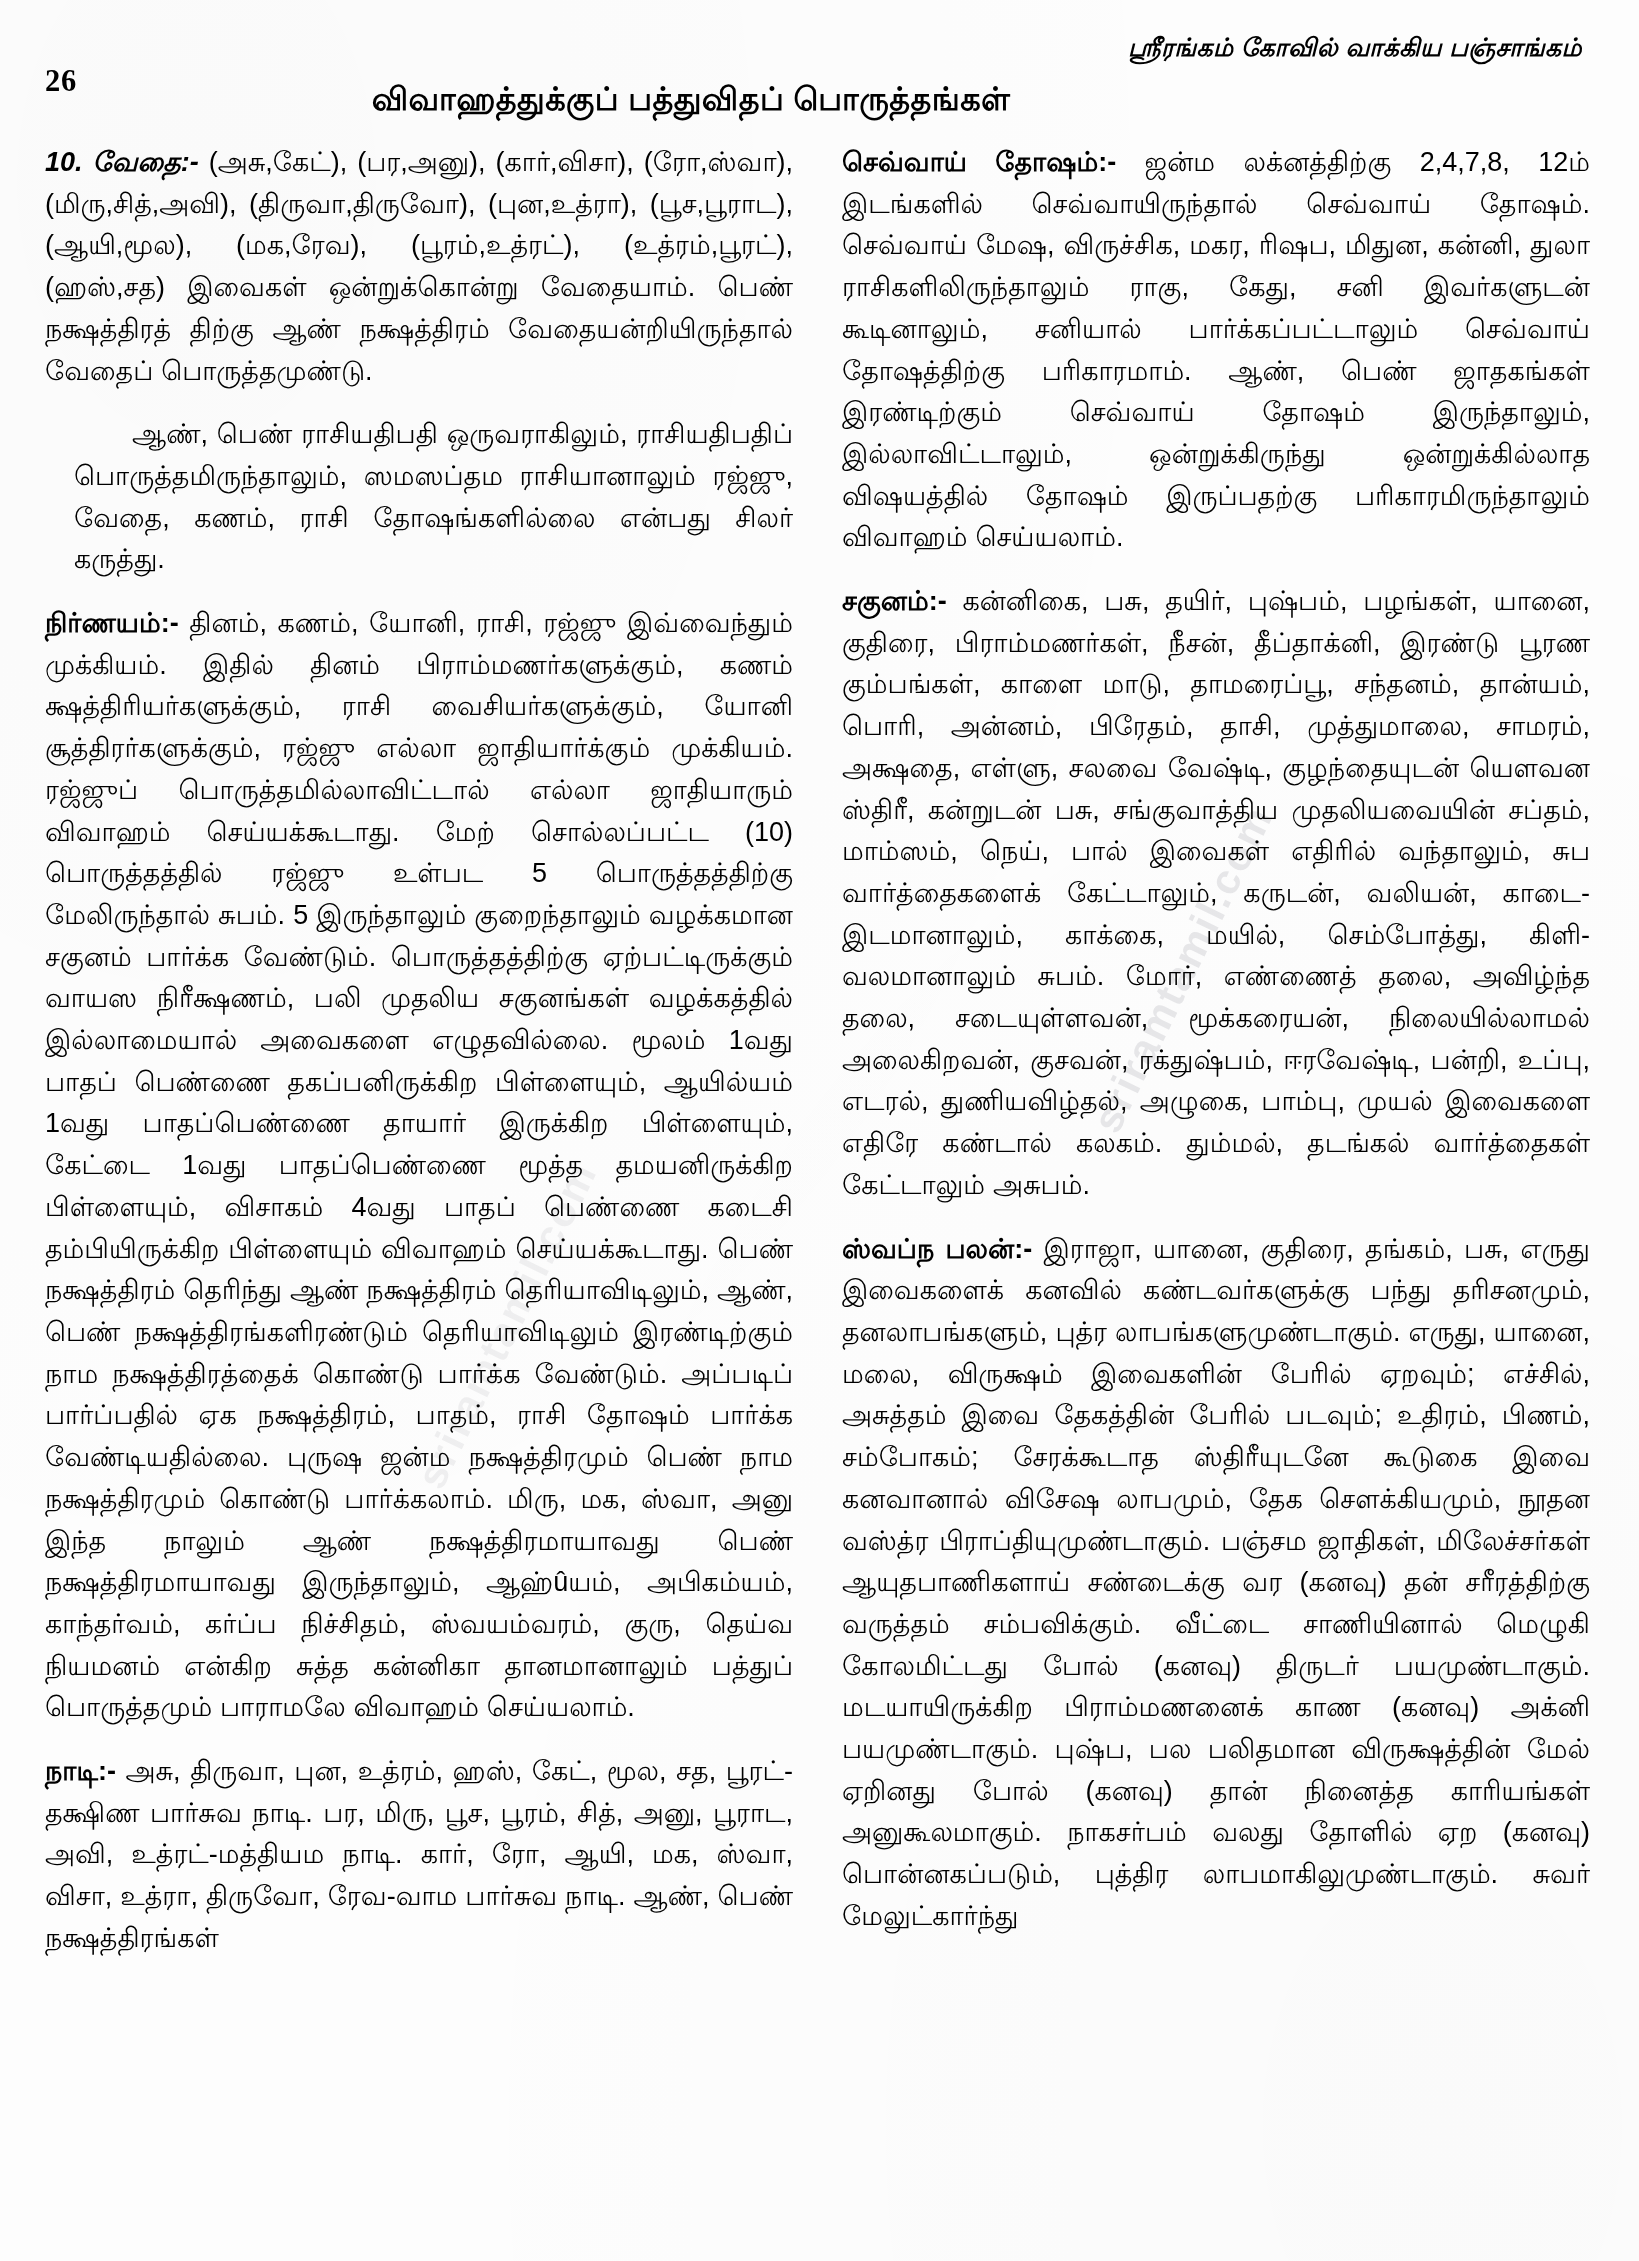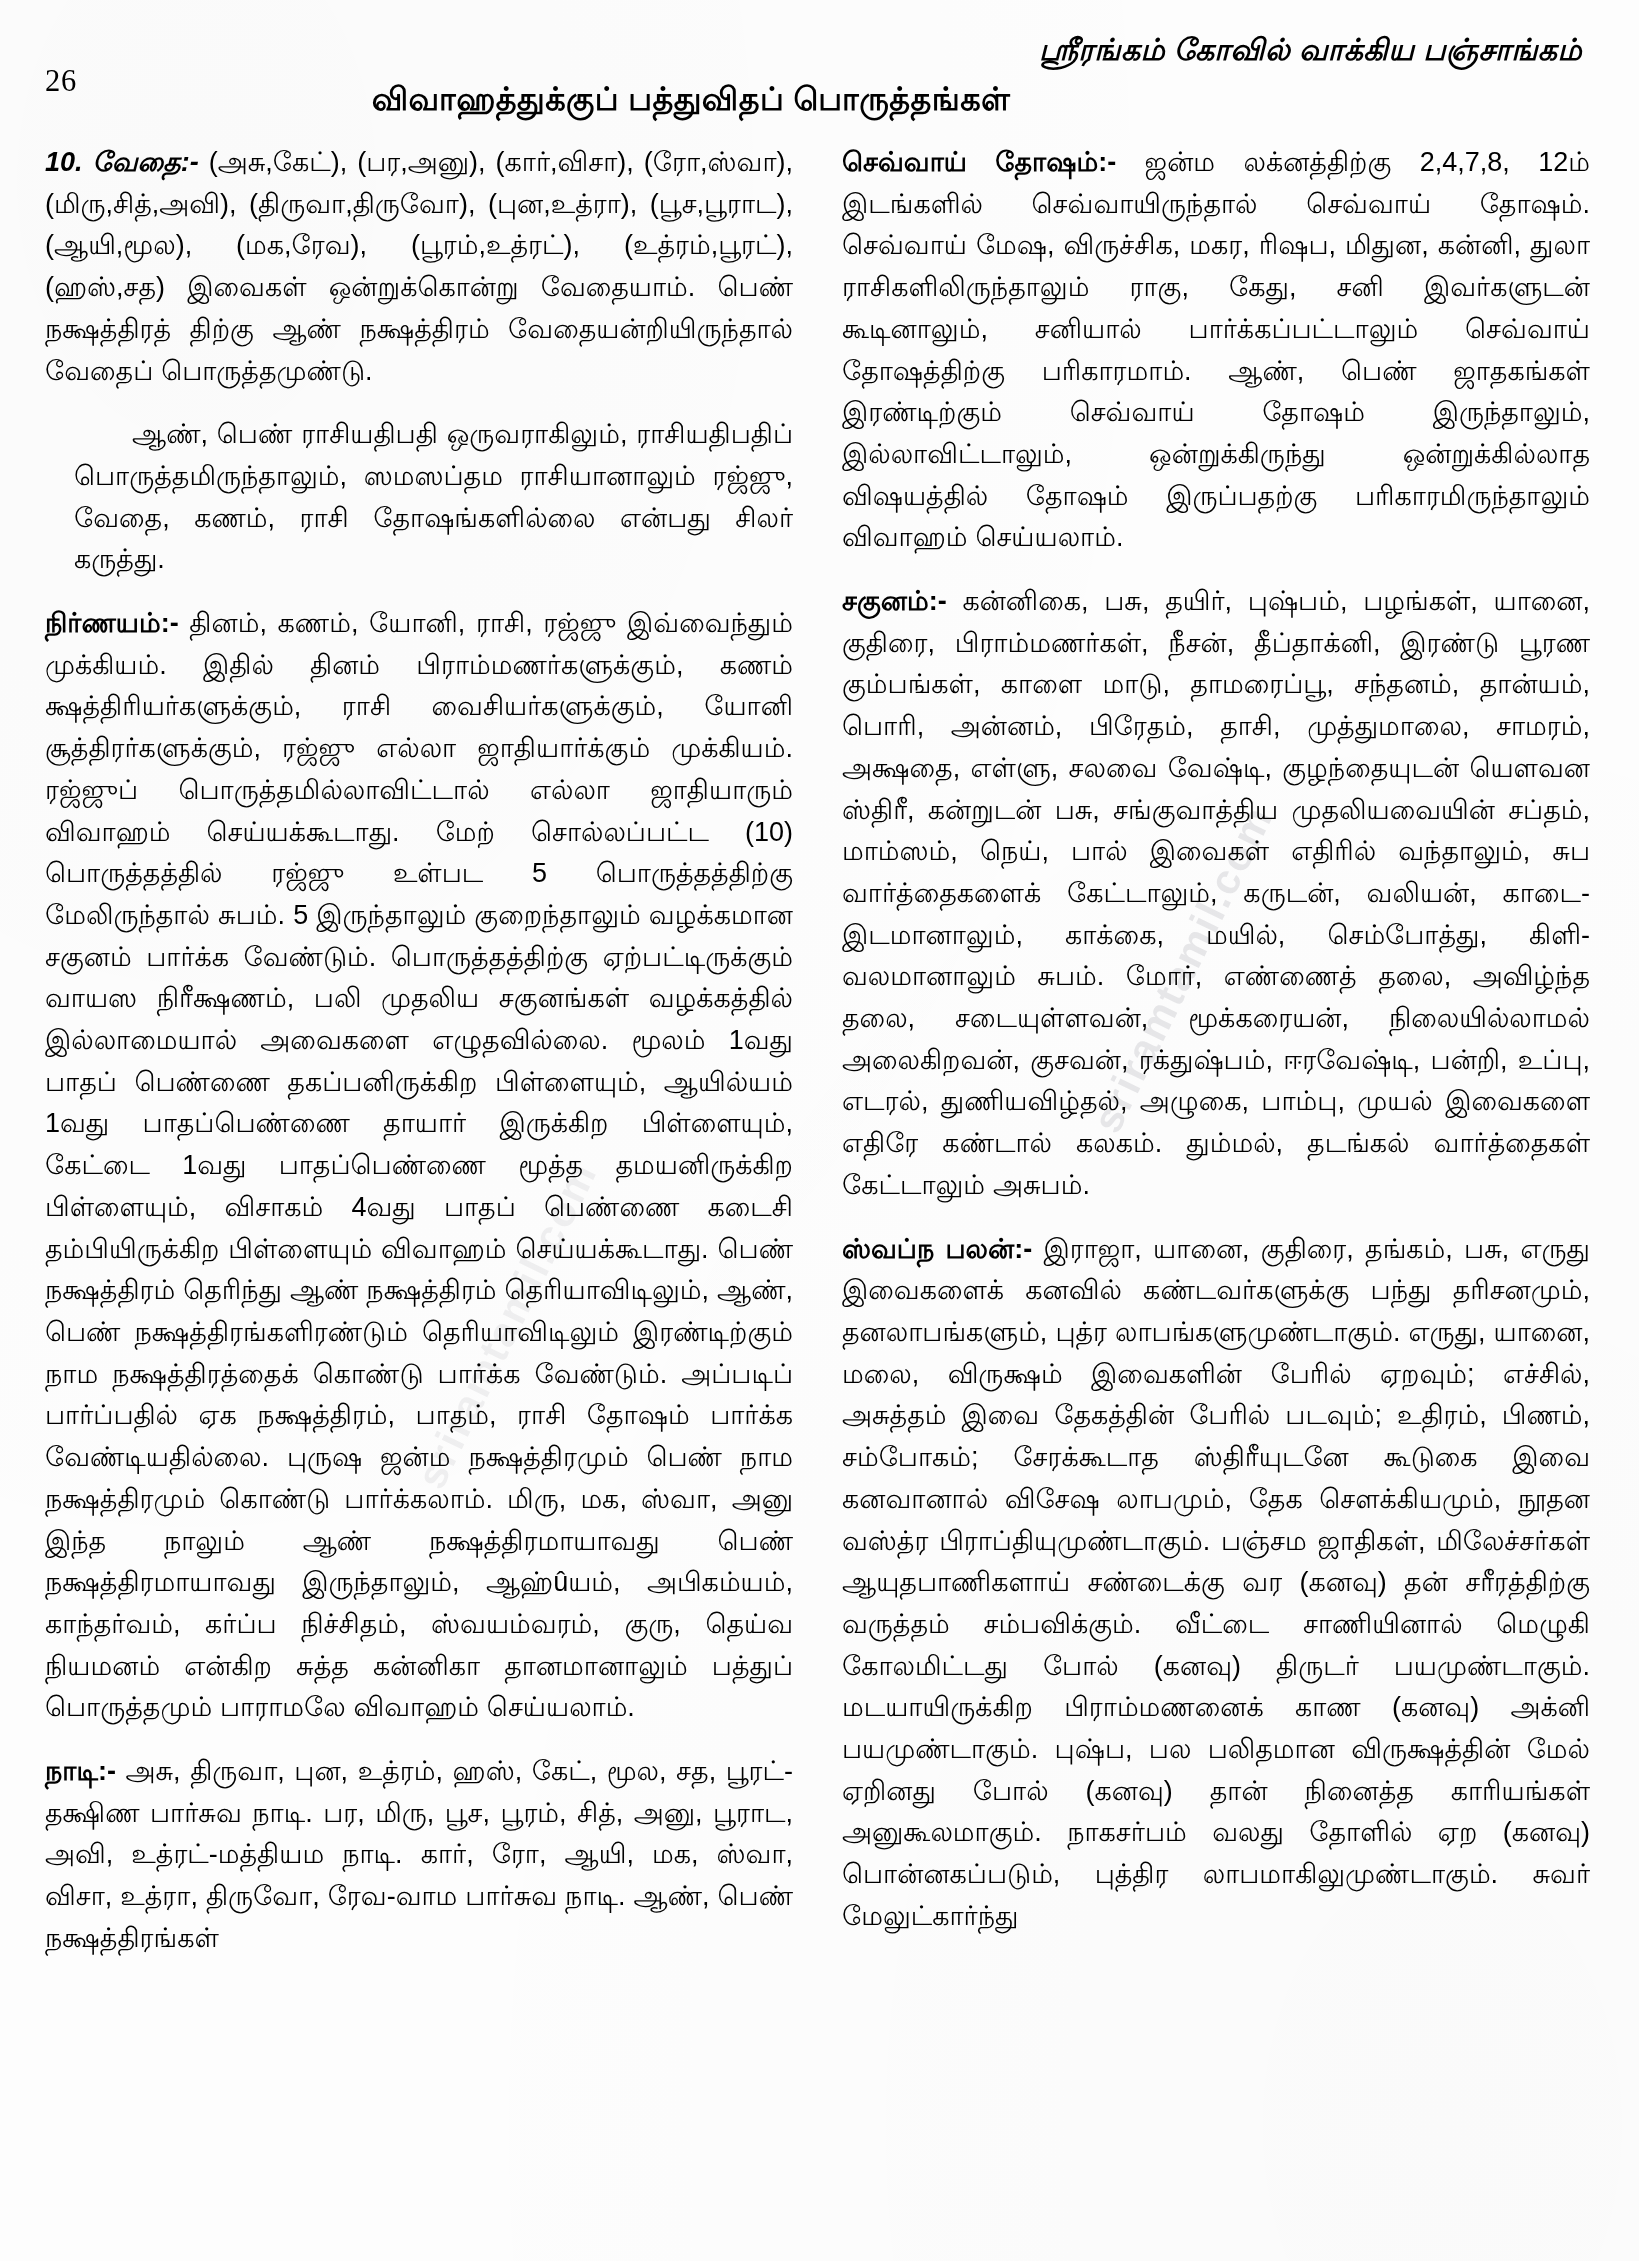--- a/index.html
+++ b/index.html
@@ -24,33 +24,33 @@
     background: #fdfdfd;
     box-sizing: border-box;
     padding: 0;
   }
 
   
   .running-head {
     position: absolute;
     top: 33px;
     right: 57px;
-    font-size: 30px;
+    font-size: 25px;
     font-style: italic;
     font-weight: 600;
     letter-spacing: 0.4px;
     white-space: nowrap;
   }
 
   .folio {
     position: absolute;
     top: 64px;
     left: 45px;
     font-size: 30.5px;
-    font-weight: 400;
+    font-weight: 700;
     font-family: "Liberation Serif", "DejaVu Serif", serif;
     letter-spacing: 0.7px;
   }
 
   .page-title {
     position: absolute;
     top: 81px;
     left: 0;
     width: 1382px;
     text-align: center;

